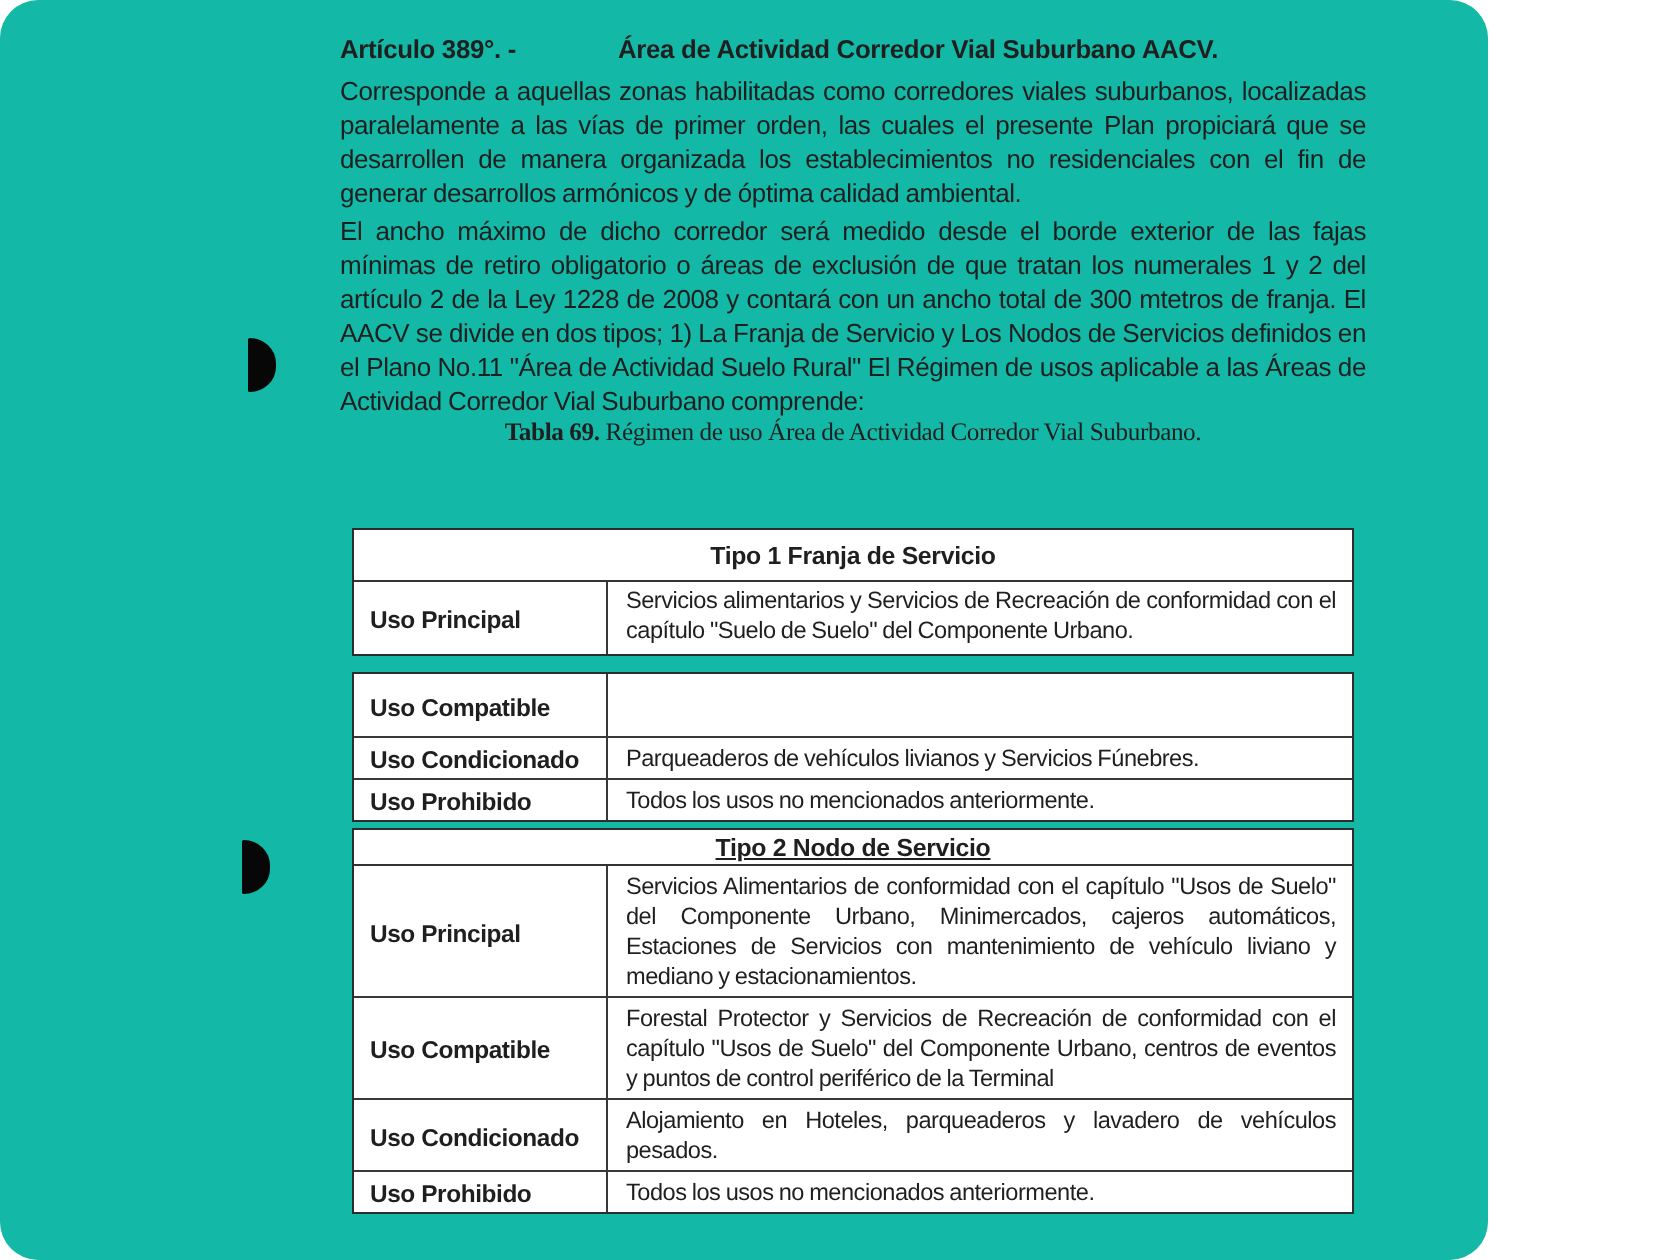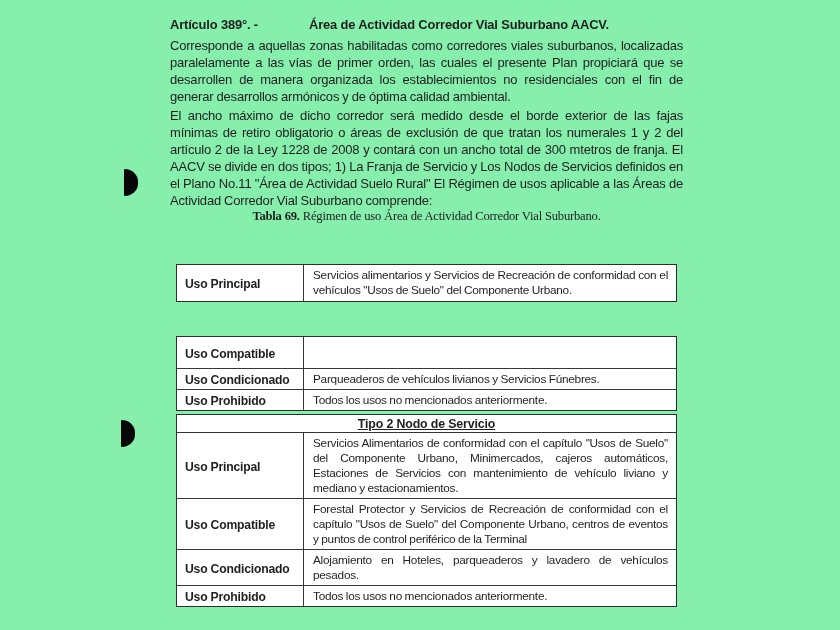--- a/index.html
+++ b/index.html
@@ -1,23 +1,24 @@
 <!DOCTYPE html>
 <html><head>
 <meta charset="utf-8">
 <style>
   html, body { margin: 0; padding: 0; background: #ffffff; }
   .page {
     position: relative;
-    width: 840px;
+    width: 744px;
     height: 630px;
-    background: #86efac;
+    background: #14b8a6;
     font-family: "Liberation Sans", sans-serif;
     color: #1f1f1f;
     overflow: hidden;
+    border-radius: 19px;
   }
 
   
   .scan-mark {
     position: absolute;
     width: 14px;
     height: 27px;
     background: #070707;
     border-radius: 1px 14px 14px 1px / 1px 13.5px 13.5px 1px;
   }
@@ -124,23 +125,24 @@
       <span class="art-label">Artículo 389°. -</span><span class="art-title">Área de Actividad Corredor Vial Suburbano AACV.</span>
     </div>
     <p class="para p1">Corresponde a aquellas zonas habilitadas como corredores viales suburbanos, localizadas paralelamente a las vías de primer orden, las cuales el presente Plan propiciará que se desarrollen de manera organizada los establecimientos no residenciales con el fin de generar desarrollos armónicos y de óptima calidad ambiental.</p>
     <p class="para p2">El ancho máximo de dicho corredor será medido desde el borde exterior de las fajas mínimas de retiro obligatorio o áreas de exclusión de que tratan los numerales 1 y 2 del artículo 2 de la Ley 1228 de 2008 y contará con un ancho total de 300 mtetros de franja. El AACV se divide en dos tipos; 1) La Franja de Servicio y Los Nodos de Servicios definidos en el Plano No.11 "Área de Actividad Suelo Rural" El Régimen de usos aplicable a las Áreas de Actividad Corredor Vial Suburbano comprende:</p>
     <div class="caption">
       <span class="cap-bold">Tabla 69.</span><span> Régimen de uso Área de Actividad Corredor Vial Suburbano.</span>
     </div>
   </div>
 
   <div class="tbl box1">
+    <div class="tbl-header">Tipo 1 Franja de Servicio</div>
     <div class="row rh-36">
       <div class="cell-label">Uso Principal</div>
-      <div class="cell-val">Servicios alimentarios y Servicios de Recreación de conformidad con el vehículos "Usos de Suelo" del Componente Urbano.</div>
+      <div class="cell-val">Servicios alimentarios y Servicios de Recreación de conformidad con el capítulo "Suelo de Suelo" del Componente Urbano.</div>
     </div>
   </div>
 
   <div class="tbl box2">
     <div class="row rh-31">
       <div class="cell-label">Uso Compatible</div>
     </div>
     <div class="row rh-18">
       <div class="cell-label">Uso Condicionado</div>
       <div class="cell-val">Parqueaderos de vehículos livianos y Servicios Fúnebres.</div>

